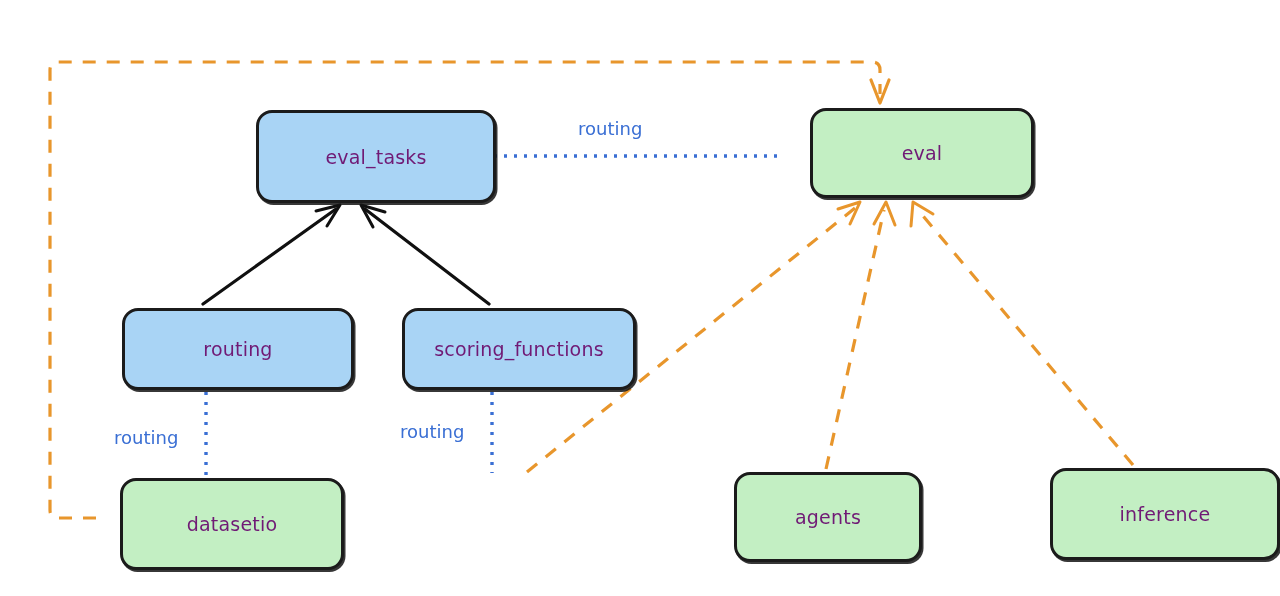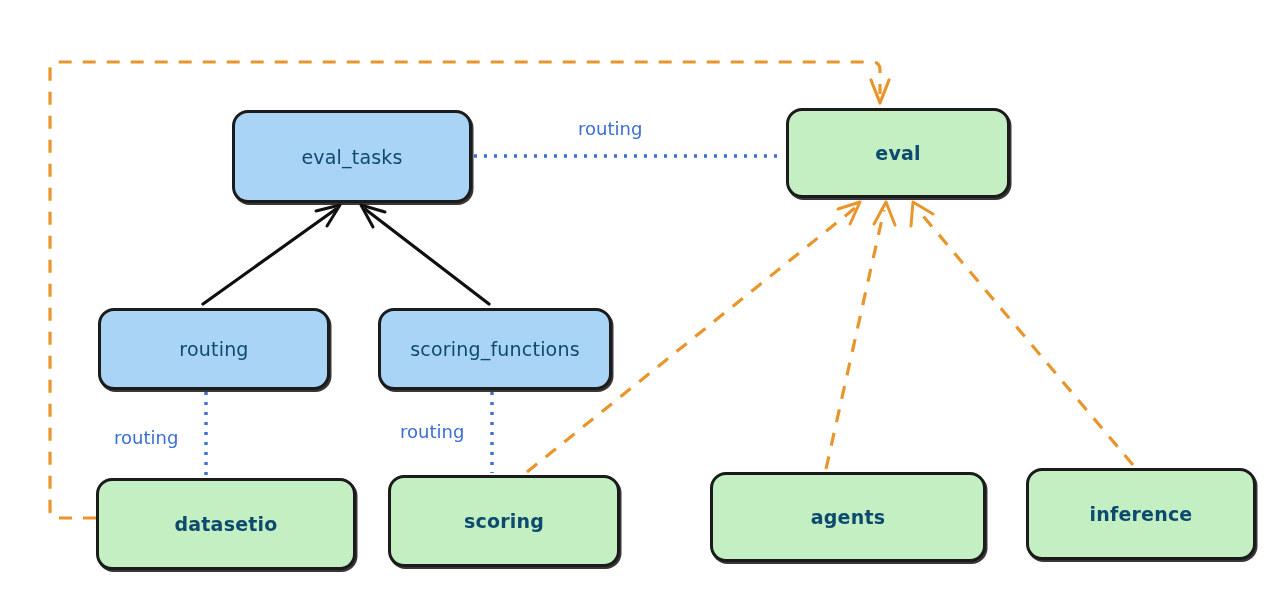--- a/index.html
+++ b/index.html
@@ -29,27 +29,28 @@
     position: absolute;
     box-sizing: border-box;
     display: flex;
     align-items: center;
     justify-content: center;
     border: 3px solid #1b1b1b;
     border-radius: 16px;
     font-family: "DejaVu Sans", sans-serif;
     font-size: 19px;
     letter-spacing: 0.2px;
-    color: #0c4a6e;
+    color: #701a75;
     text-align: center;
     z-index: 3;
     box-shadow: 1.5px 2px 0 rgba(20,20,20,0.85);
+    margin-left: 24px;
   }
   .node.blue  { background: #a9d4f5; }
-  .node.green { background: #c3efc3; font-weight: bold; }
+  .node.green { background: #c3efc3; }
   .node-label {
     pointer-events: none;
     white-space: nowrap;
   }
   .edge-label {
     position: absolute;
     font-family: "DejaVu Sans", sans-serif;
     font-size: 18px;
     color: #3a6fd4;
     z-index: 4;
@@ -97,29 +98,26 @@
   </div>
 
   <div class="node blue" style="left: 98px; top: 308px; width: 232px; height: 82px; background: rgb(169, 212, 245); border-color: rgb(27, 27, 27);">
     <span class="node-label">routing</span>
   </div>
 
   <div class="node blue" style="left: 378px; top: 308px; width: 234px; height: 82px; background: rgb(169, 212, 245); border-color: rgb(27, 27, 27);">
     <span class="node-label">scoring_functions</span>
   </div>
 
-  <div class="node green" style="left: 96px; top: 478px; width: 260px; height: 92px; background: rgb(195, 239, 195); border-color: rgb(27, 27, 27);">
+  <div class="node green" style="left: 96px; top: 478px; width: 224px; height: 92px; background: rgb(195, 239, 195); border-color: rgb(27, 27, 27);">
     <span class="node-label">datasetio</span>
   </div>
 
-  <div class="node green" style="left: 388px; top: 475px; width: 232px; height: 92px; background: rgb(195, 239, 195); border-color: rgb(27, 27, 27);">
-    <span class="node-label">scoring</span>
-  </div>
 
-  <div class="node green" style="left: 710px; top: 472px; width: 276px; height: 90px; background: rgb(195, 239, 195); border-color: rgb(27, 27, 27);">
+  <div class="node green" style="left: 710px; top: 472px; width: 188px; height: 90px; background: rgb(195, 239, 195); border-color: rgb(27, 27, 27);">
     <span class="node-label">agents</span>
   </div>
 
   <div class="node green" style="left: 1026px; top: 468px; width: 230px; height: 92px; background: rgb(195, 239, 195); border-color: rgb(27, 27, 27); text-align: right;">
     <span class="node-label">inference</span>
   </div>
 
   <div class="edge-label" style="left: 578px; top: 118px; color: rgb(58, 111, 212);">
     <span>routing</span>
   </div>

